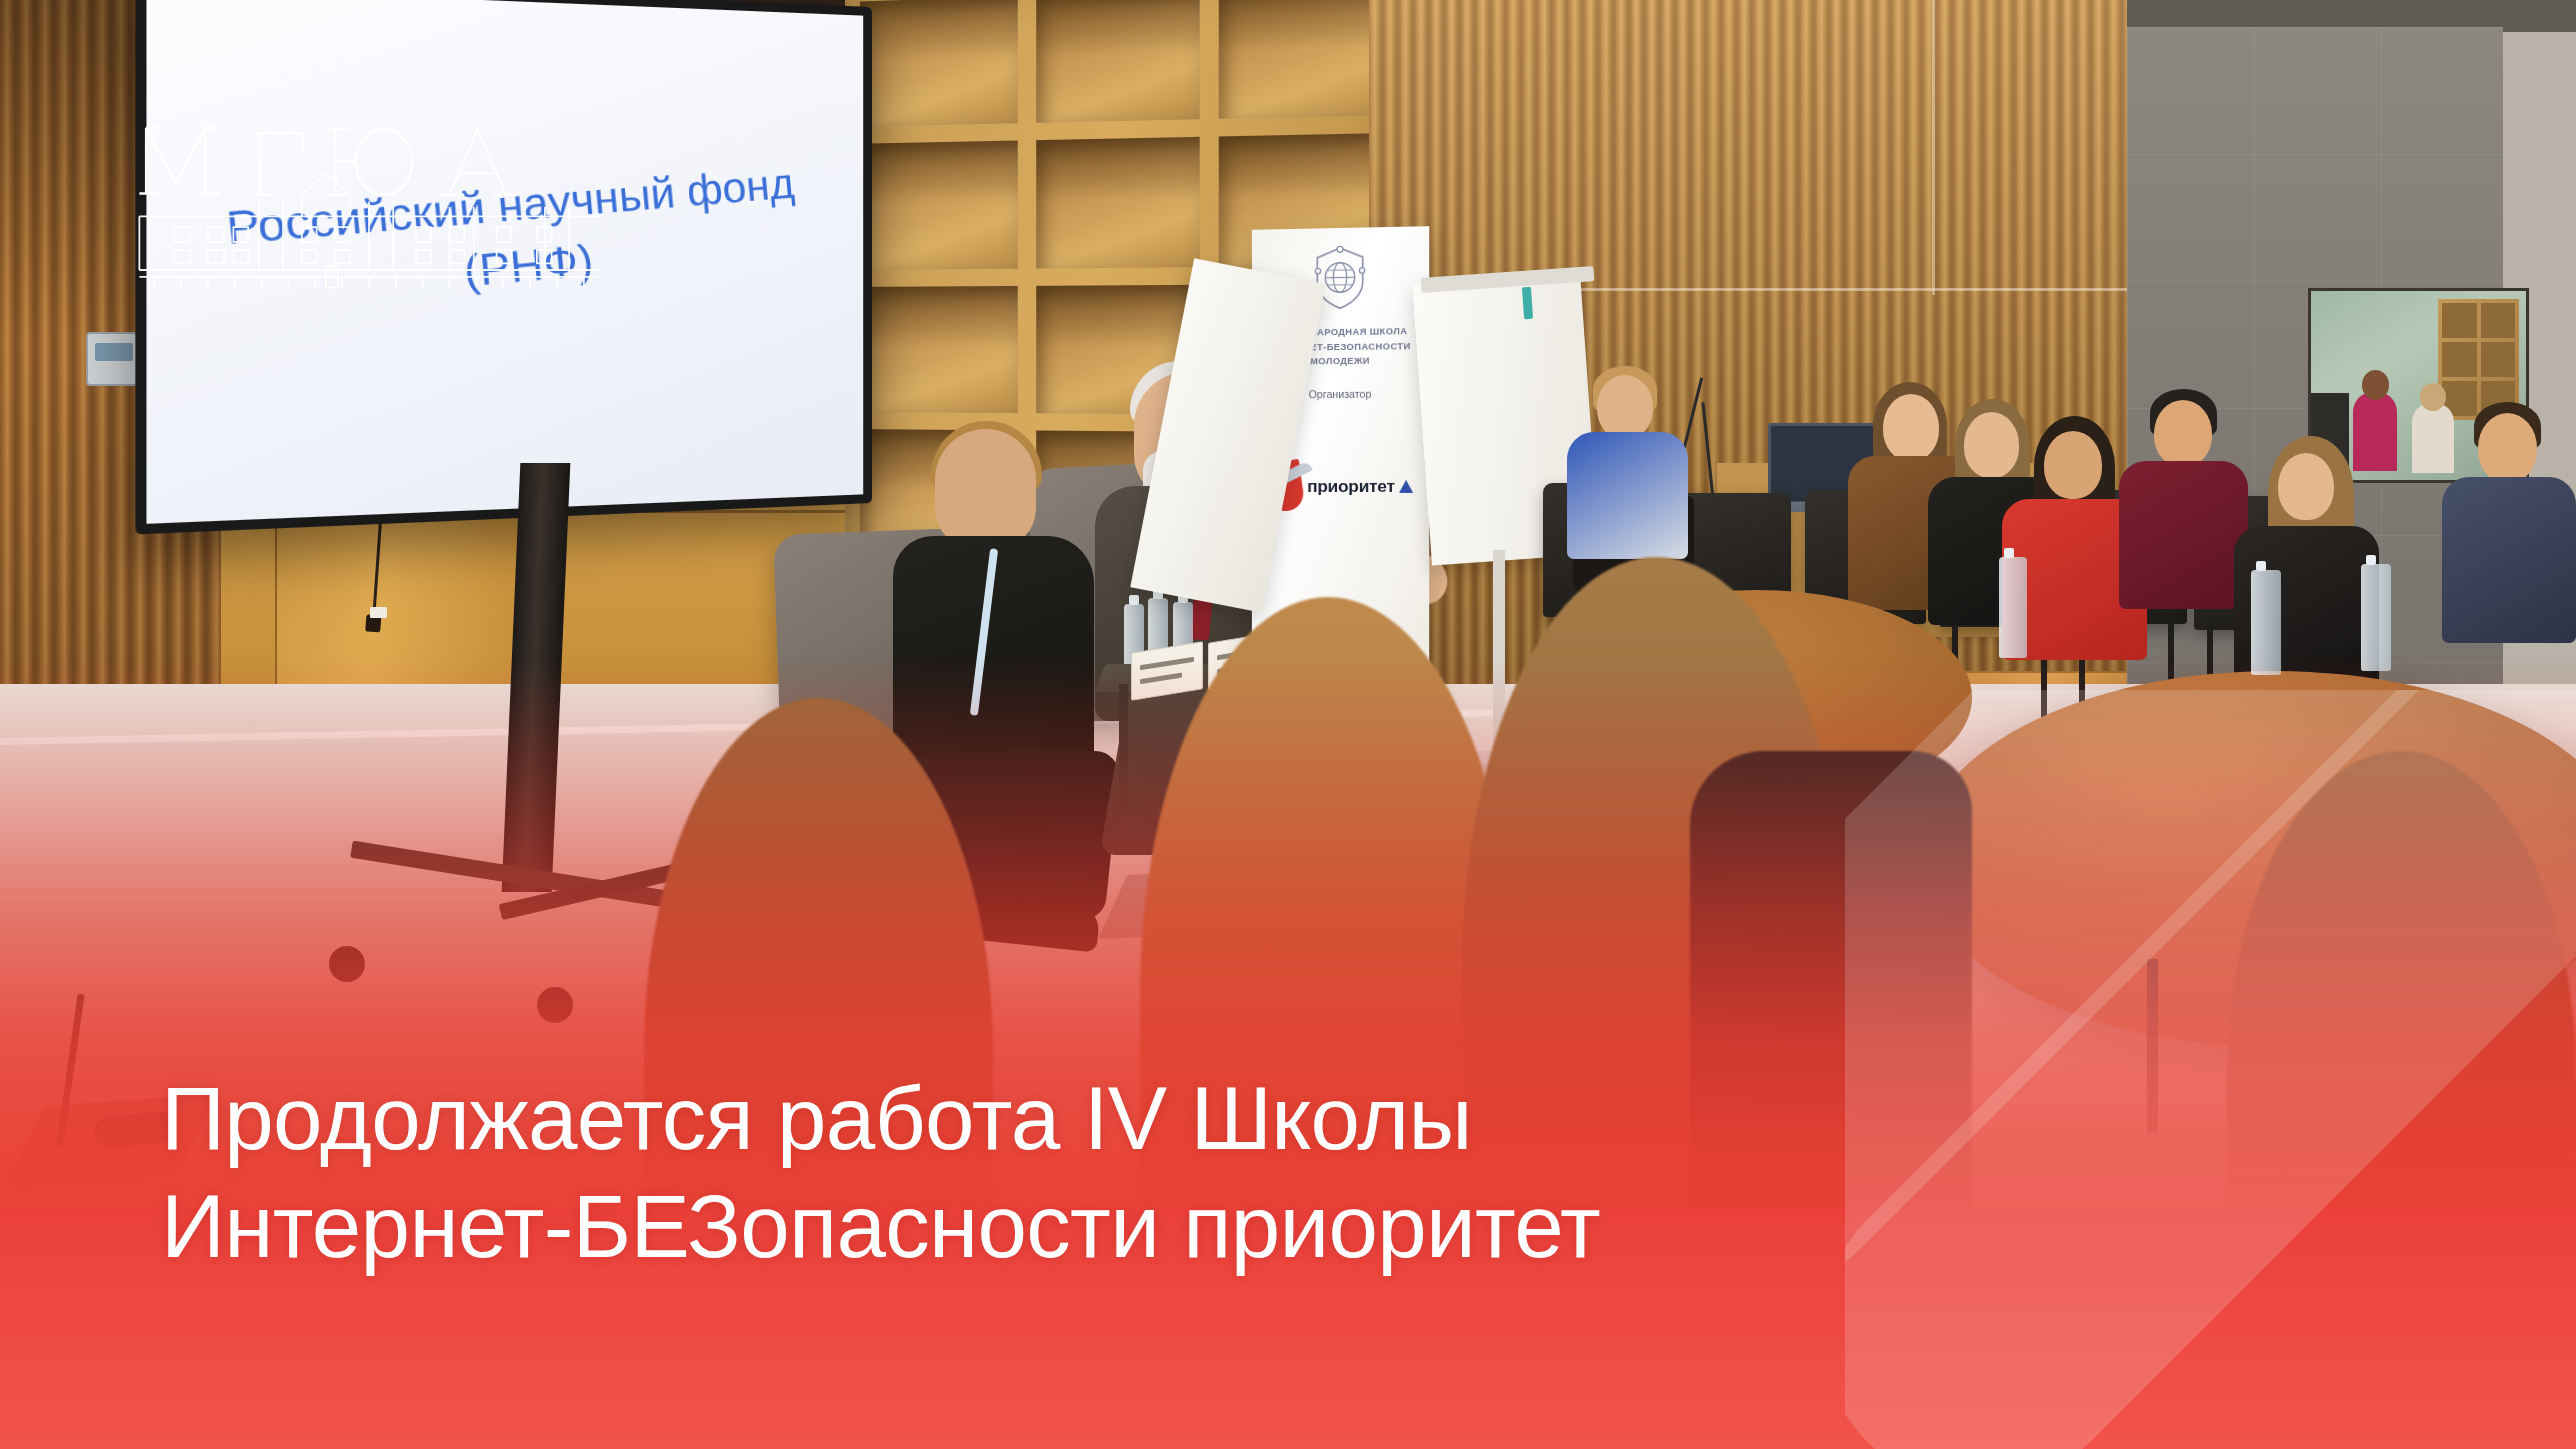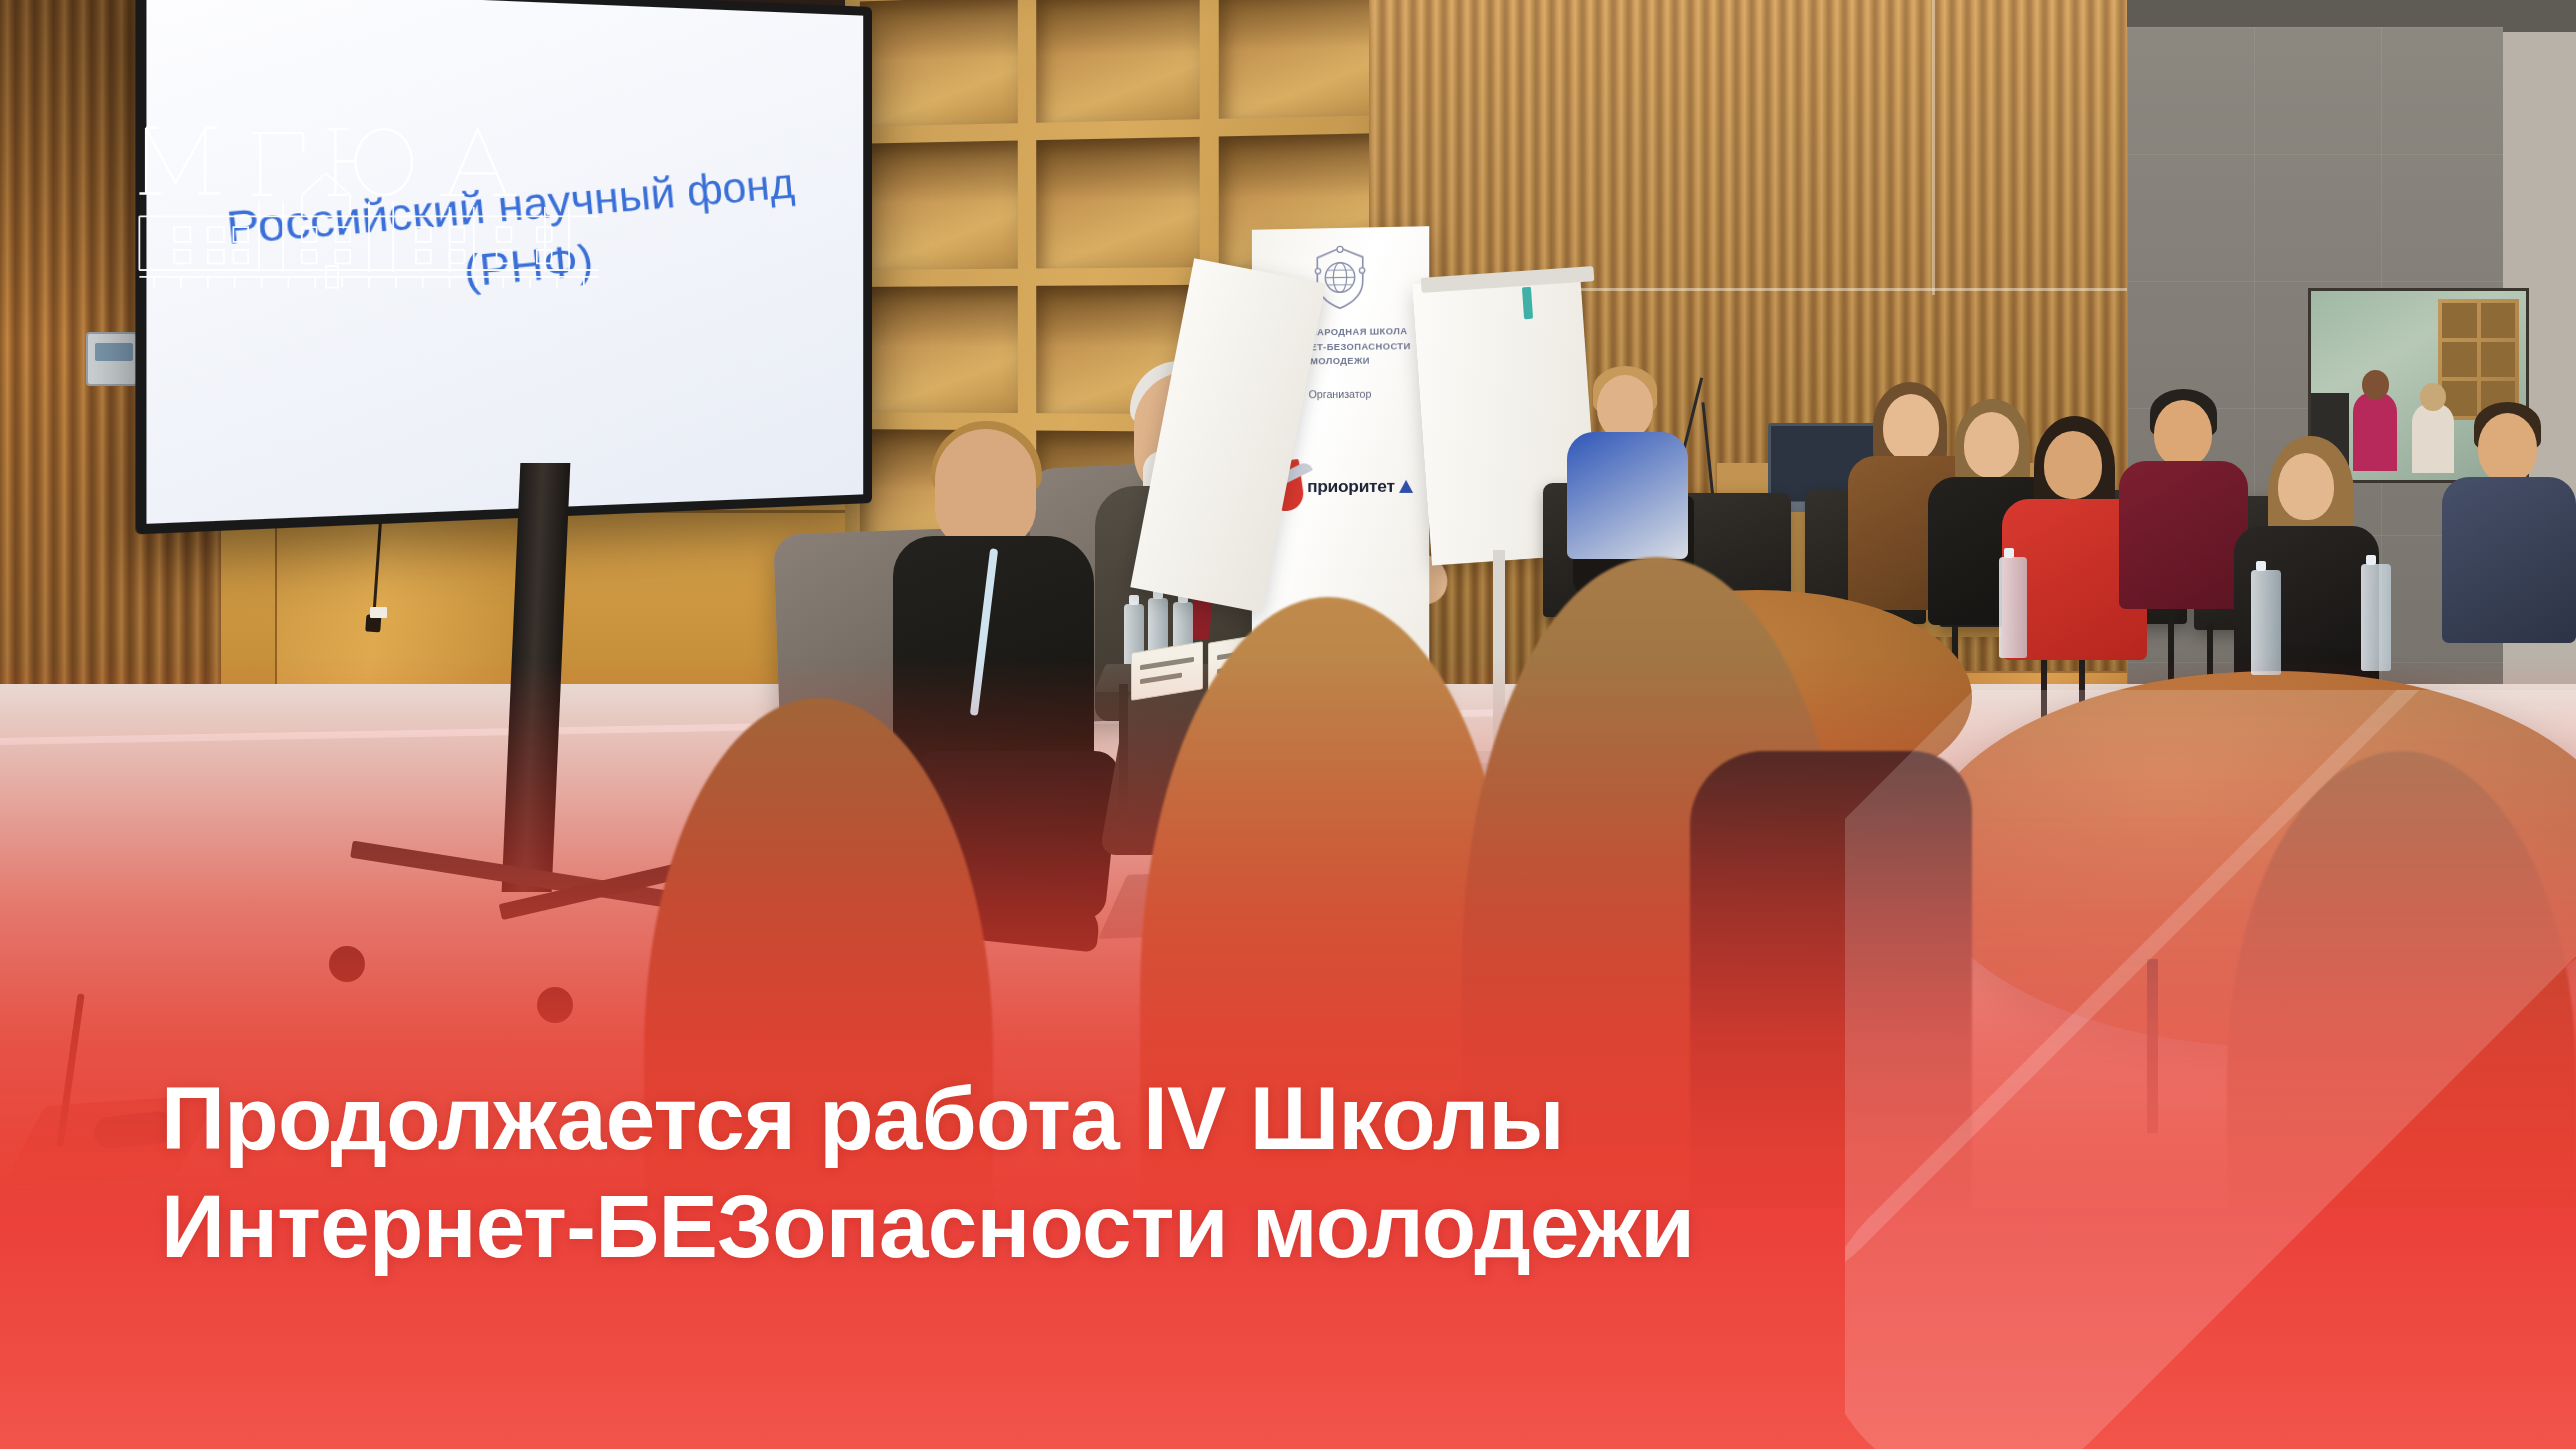--- a/index.html
+++ b/index.html
@@ -439,21 +439,21 @@
     pointer-events:none;
   }
   .logo svg{ width:100%; height:100%; display:block; }
 
   
   .headline{
     position:absolute; left:161px; bottom:168px;
     color:#ffffff;
     font-size:89px;
     line-height:1.22;
-    font-weight:700;
+    font-weight:400;
     letter-spacing:-0.7px;
     max-width:1945px;
     text-shadow:0 1.3px 12px rgba(120,12,8,.20);
     margin-top:36px;
   }
   .headline .l{ display:block; white-space:nowrap; }
 </style>
 </head>
 <body>
 
@@ -746,17 +746,17 @@
         <path d="M30 272 v16 M70 272 v16 M110 272 v16 M150 272 v16 M190 272 v16 M230 272 v16
                  M270 272 v16 M310 272 v16 M350 272 v16 M390 272 v16 M430 272 v16 M470 272 v16
                  M510 272 v16 M550 272 v16 M590 272 v16 M630 272 v16 M670 272 v16"></path>
         <path d="M286 256 h18 v32 h-18 z"></path>
       </g>
     </svg>
   </div>
 
   <div class="headline">
     <span class="l">Продолжается работа IV Школы</span>
-    <span class="l">Интернет-БЕЗопасности молодежи</span>
+    <span class="l">Интернет-БЕЗопасности приоритет</span>
   </div>
 
 </div>
 
 
 </body></html>

